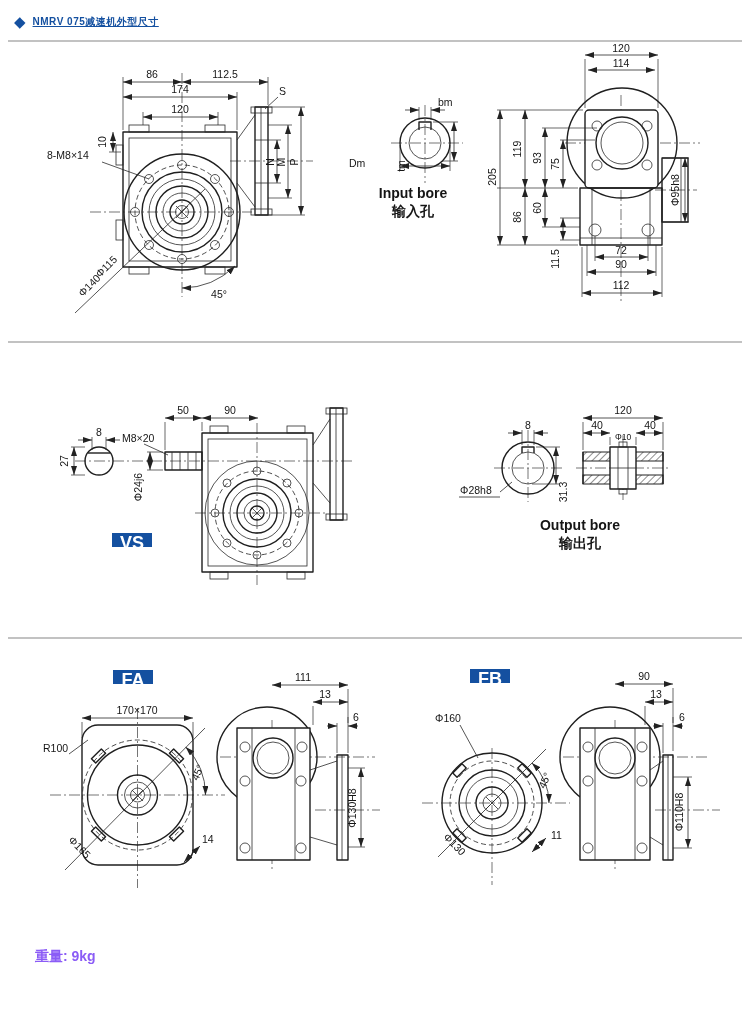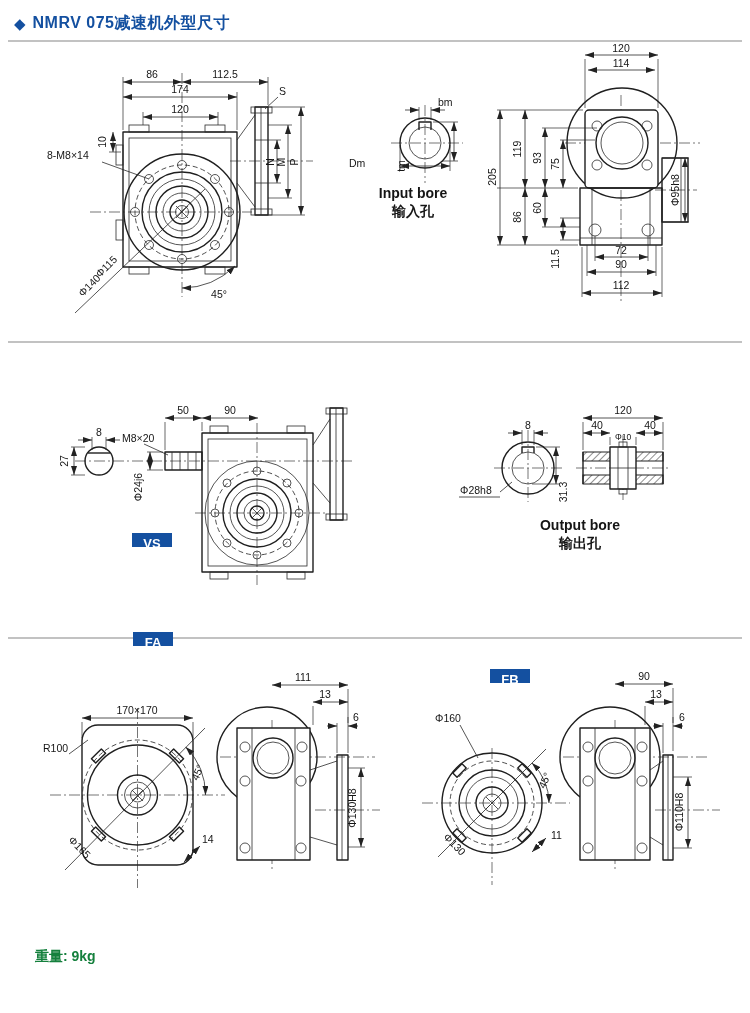--- a/index.html
+++ b/index.html
@@ -1,25 +1,25 @@
 <!DOCTYPE html>
 <html style="--accent: #1450a0;"><head>
 <meta charset="utf-8">
 <style>
   :root{ --accent:#1450a0; }
   html,body{margin:0;padding:0;background:#ffffff;}
   .page{position:relative;width:750px;height:1013px;background:#fff;overflow:hidden;
         font-family:"Liberation Sans",sans-serif;}
   .title-row{position:absolute;left:14px;top:13px;display:flex;align-items:center;gap:7px;}
   .title-bullet{color:var(--accent);font-size:15px;}
-  .title-text{color:var(--accent);font-size:16px;font-weight:bold;letter-spacing:.5px;}
+  .title-text{color:var(--accent);font-size:10px;font-weight:bold;letter-spacing:.5px;text-decoration:underline;}
   .rule{position:absolute;left:8px;width:734px;height:2px;background:#c2c2c2;}
   .tag{position:absolute;width:40px;height:14px;background:var(--accent);color:#fff;
-       font-size:13px;font-weight:bold;text-align:center;line-height:21px;margin-left:20px;}
-  .weight{position:absolute;left:35px;top:948px;font-size:14px;color:#15803d;font-weight:bold;}
+       font-size:18px;font-weight:bold;text-align:center;line-height:21px;}
+  .weight{position:absolute;left:35px;top:948px;font-size:14px;color:#8b5cf6;font-weight:bold;}
   svg{position:absolute;overflow:visible;}
   svg text{font-family:"Liberation Sans",sans-serif;font-size:10.5px;fill:#151515;}
   .ol{fill:none;stroke:#1f1f1f;stroke-width:1.4;stroke-linejoin:round;}
   .tl{fill:none;stroke:#2a2a2a;stroke-width:0.8;}
   .dim{fill:none;stroke:#2a2a2a;stroke-width:0.8;}
   .ext{fill:none;stroke:#2a2a2a;stroke-width:0.7;}
   .cl{fill:none;stroke:#3a3a3a;stroke-width:0.7;stroke-dasharray:11 3 2 3;}
   .dash{fill:none;stroke:#3a3a3a;stroke-width:0.9;stroke-dasharray:5 3;}
   .mid{text-anchor:middle;}
   .cap{font-size:14px;font-weight:bold;}
@@ -362,21 +362,21 @@
       <line class="dim" x1="143" y1="33" x2="170" y2="33" marker-start="url(#arr)" marker-end="url(#arr)"></line>
       <text class="mid" x="157" y="29">40</text>
       <line class="dim" x1="196" y1="33" x2="223" y2="33" marker-start="url(#arr)" marker-end="url(#arr)"></line>
       <text class="mid" x="210" y="29">40</text>
       <text class="mid t8" x="183" y="40">Φ10</text>
     </g>
     <text class="mid cap" x="140" y="130">Output bore</text>
     <text class="mid cap" x="140" y="148">输出孔</text>
   </svg>
 
-  <div class="tag" style="left:113px;top:632px">FA</div>
+  <div class="tag" style="left:113px;top:670px">FA</div>
   <svg style="left:25px;top:700px" width="215" height="200" viewBox="0 0 215 200">
     <g class="cl">
       <line x1="25" y1="95" x2="200" y2="95"></line>
         <line x1="112.5" y1="8" x2="112.5" y2="188"></line>
     </g>
     <line class="tl" x1="40" y1="170" x2="180" y2="28"></line>
     <g>
       <rect class="ol" x="57" y="25" width="111" height="140" rx="16"></rect>
       <circle class="dash" cx="112.5" cy="95" r="55"></circle>
       <circle class="ol" cx="112.5" cy="95" r="50"></circle>

